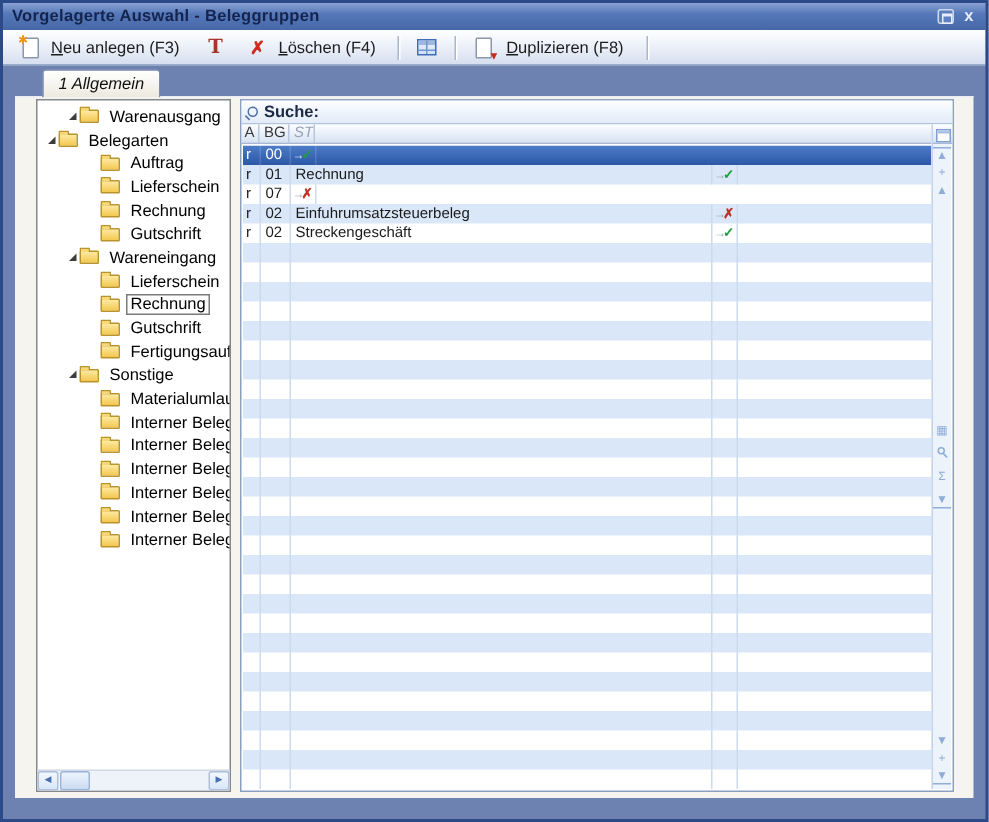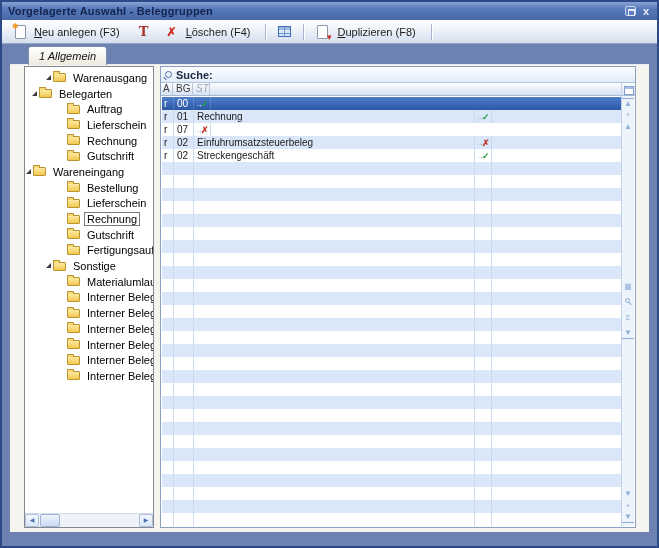--- a/index.html
+++ b/index.html
@@ -153,29 +153,24 @@
           <div class="titem" style="padding-left: 34px;">
             <span class="texp"></span>
             <span class="folder-icon"></span>
             <span class="tlabel">Rechnung</span>
           </div>
           <div class="titem" style="padding-left: 34px;">
             <span class="texp"></span>
             <span class="folder-icon"></span>
             <span class="tlabel">Gutschrift</span>
           </div>
-          <div class="titem" style=" text-align: center;">
+          <div class="titem" style="padding-left: 20px; text-align: center;">
             <span class="texp open"></span>
             <span class="folder-icon"></span>
             <span class="tlabel">Wareneingang</span>
-          </div>
-          <div class="titem" style="padding-left: 34px;">
-            <span class="texp"></span>
-            <span class="folder-icon"></span>
-            <span class="tlabel">Bestellung</span>
           </div>
           <div class="titem" style="padding-left: 34px;">
             <span class="texp"></span>
             <span class="folder-icon"></span>
             <span class="tlabel">Lieferschein</span>
           </div>
           <div class="titem sel" style="padding-left: 34px;">
             <span class="texp"></span>
             <span class="folder-icon"></span>
             <span class="tlabel">Rechnung</span>

